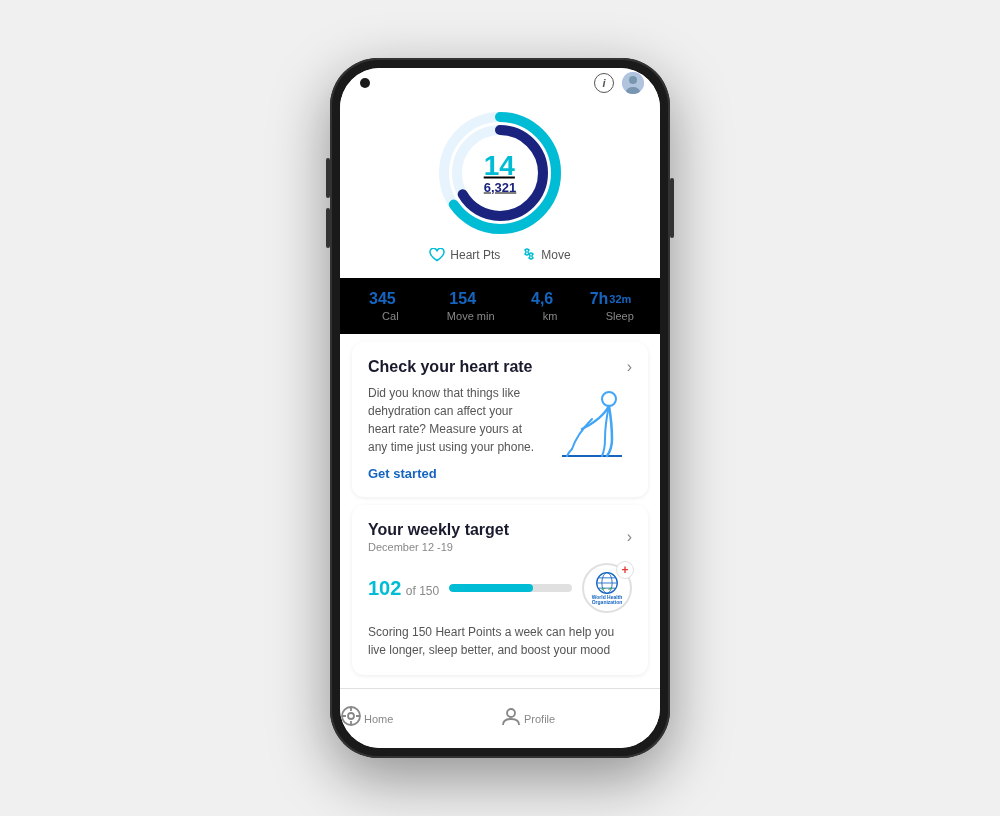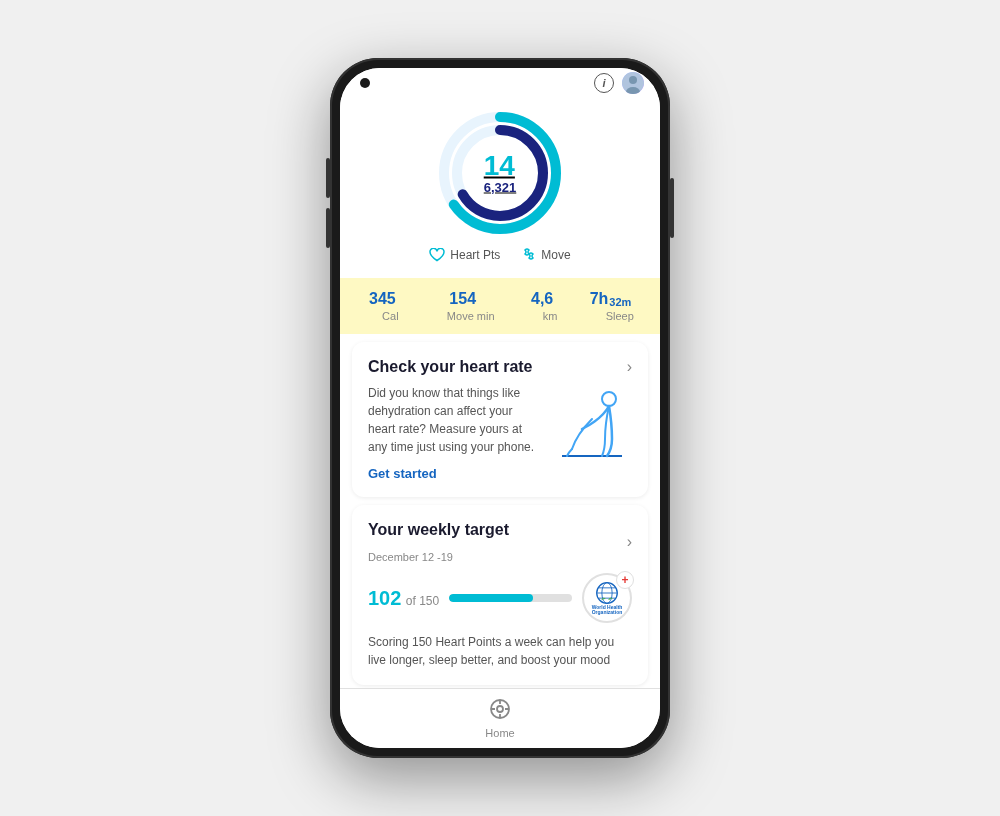--- a/index.html
+++ b/index.html
@@ -145,21 +145,21 @@
       gap: 5px;
       font-size: 12px;
       color: #555;
     }
 
     
     .stats-row {
       display: flex;
       justify-content: space-around;
       padding: 12px 10px;
-      background: #fef9c3;
+      background: #000000;
     }
 
     .stat-item {
       text-align: center;
     }
 
     .stat-value {
       font-size: 16px;
       font-weight: 700;
       color: #1565c0;
@@ -167,21 +167,21 @@
 
     .stat-label {
       font-size: 11px;
       color: #888;
       margin-top: 2px;
       margin-left: 16px;
     }
 
     .stat-sleep {
       display: flex;
-      align-items: flex-end;
+      align-items: center;
       gap: 1px;
     }
 
     .stat-sleep-main {
       font-size: 16px;
       font-weight: 700;
       color: #1565c0;
     }
 
     .stat-sleep-sub {
@@ -254,21 +254,21 @@
       background: #fff;
       margin: 8px 12px;
       border-radius: 12px;
       padding: 16px;
       box-shadow: 0 1px 4px rgba(0,0,0,0.08);
     }
 
     .target-date {
       font-size: 11px;
       color: #888;
-      margin-top: 12px;
+      margin-top: 2px;
     }
 
     .target-progress-row {
       display: flex;
       align-items: center;
       gap: 10px;
       margin: 10px 0;
     }
 
     .target-value {
@@ -342,21 +342,21 @@
       background: #fff;
       border-top: 1px solid #e0e0e0;
       display: flex;
       align-items: center;
       justify-content: space-around;
       flex-shrink: 0;
     }
 
     .nav-item {
       display: flex;
-      flex-direction: column;
+      flex-direction: row;
       align-items: center;
       gap: 2px;
       cursor: pointer;
       flex: 1;
     }
 
     .nav-icon {
       font-size: 20px;
     }
 
@@ -576,15 +576,24 @@
             <circle cx="11" cy="11" r="9" fill="none" stroke="#888" stroke-width="1.8"></circle>
             <circle cx="11" cy="11" r="3" fill="none" stroke="#888" stroke-width="1.8"></circle>
             <line x1="11" y1="2" x2="11" y2="6" stroke="#888" stroke-width="1.8"></line>
             <line x1="11" y1="16" x2="11" y2="20" stroke="#888" stroke-width="1.8"></line>
             <line x1="2" y1="11" x2="6" y2="11" stroke="#888" stroke-width="1.8"></line>
             <line x1="16" y1="11" x2="20" y2="11" stroke="#888" stroke-width="1.8"></line>
           </svg>
         </div>
         <span class="nav-label" style="color:#888;">Home</span>
       </div>
+      <div class="nav-item">
+        <div class="nav-icon">
+          <svg width="22" height="22" viewBox="0 0 22 22" xmlns="http://www.w3.org/2000/svg">
+            <circle cx="11" cy="8" r="4" fill="none" stroke="#888" stroke-width="1.8"></circle>
+            <path d="M3 20 Q3 14 11 14 Q19 14 19 20" fill="none" stroke="#888" stroke-width="1.8"></path>
+          </svg>
+        </div>
+        <span class="nav-label" style="color:#888;">Profile</span>
+      </div>
     </div>
   </div>
 </div>
 
 </body></html>

